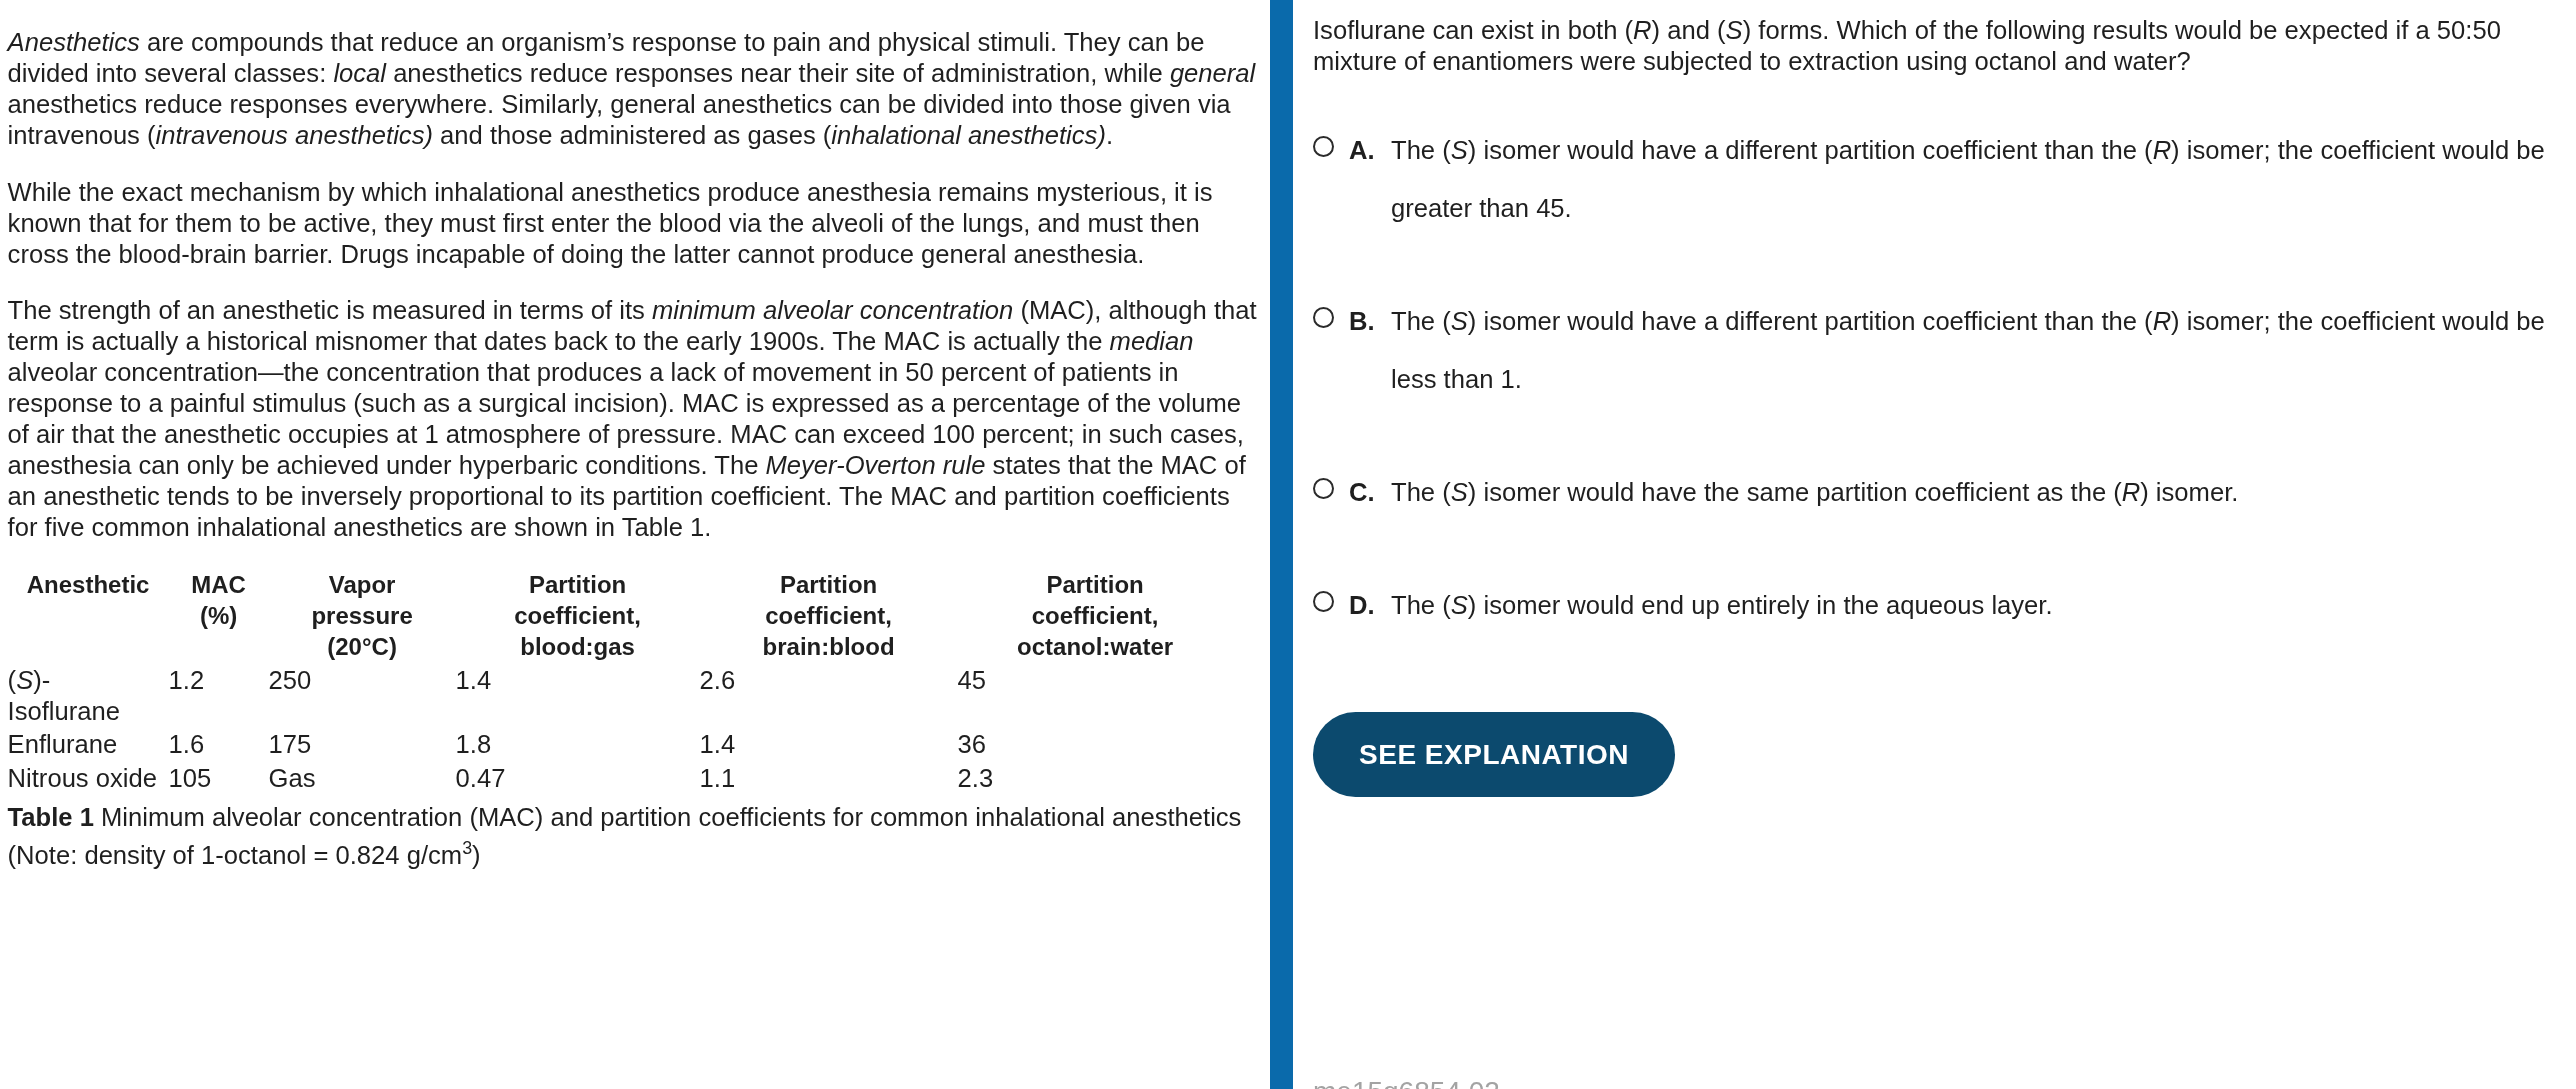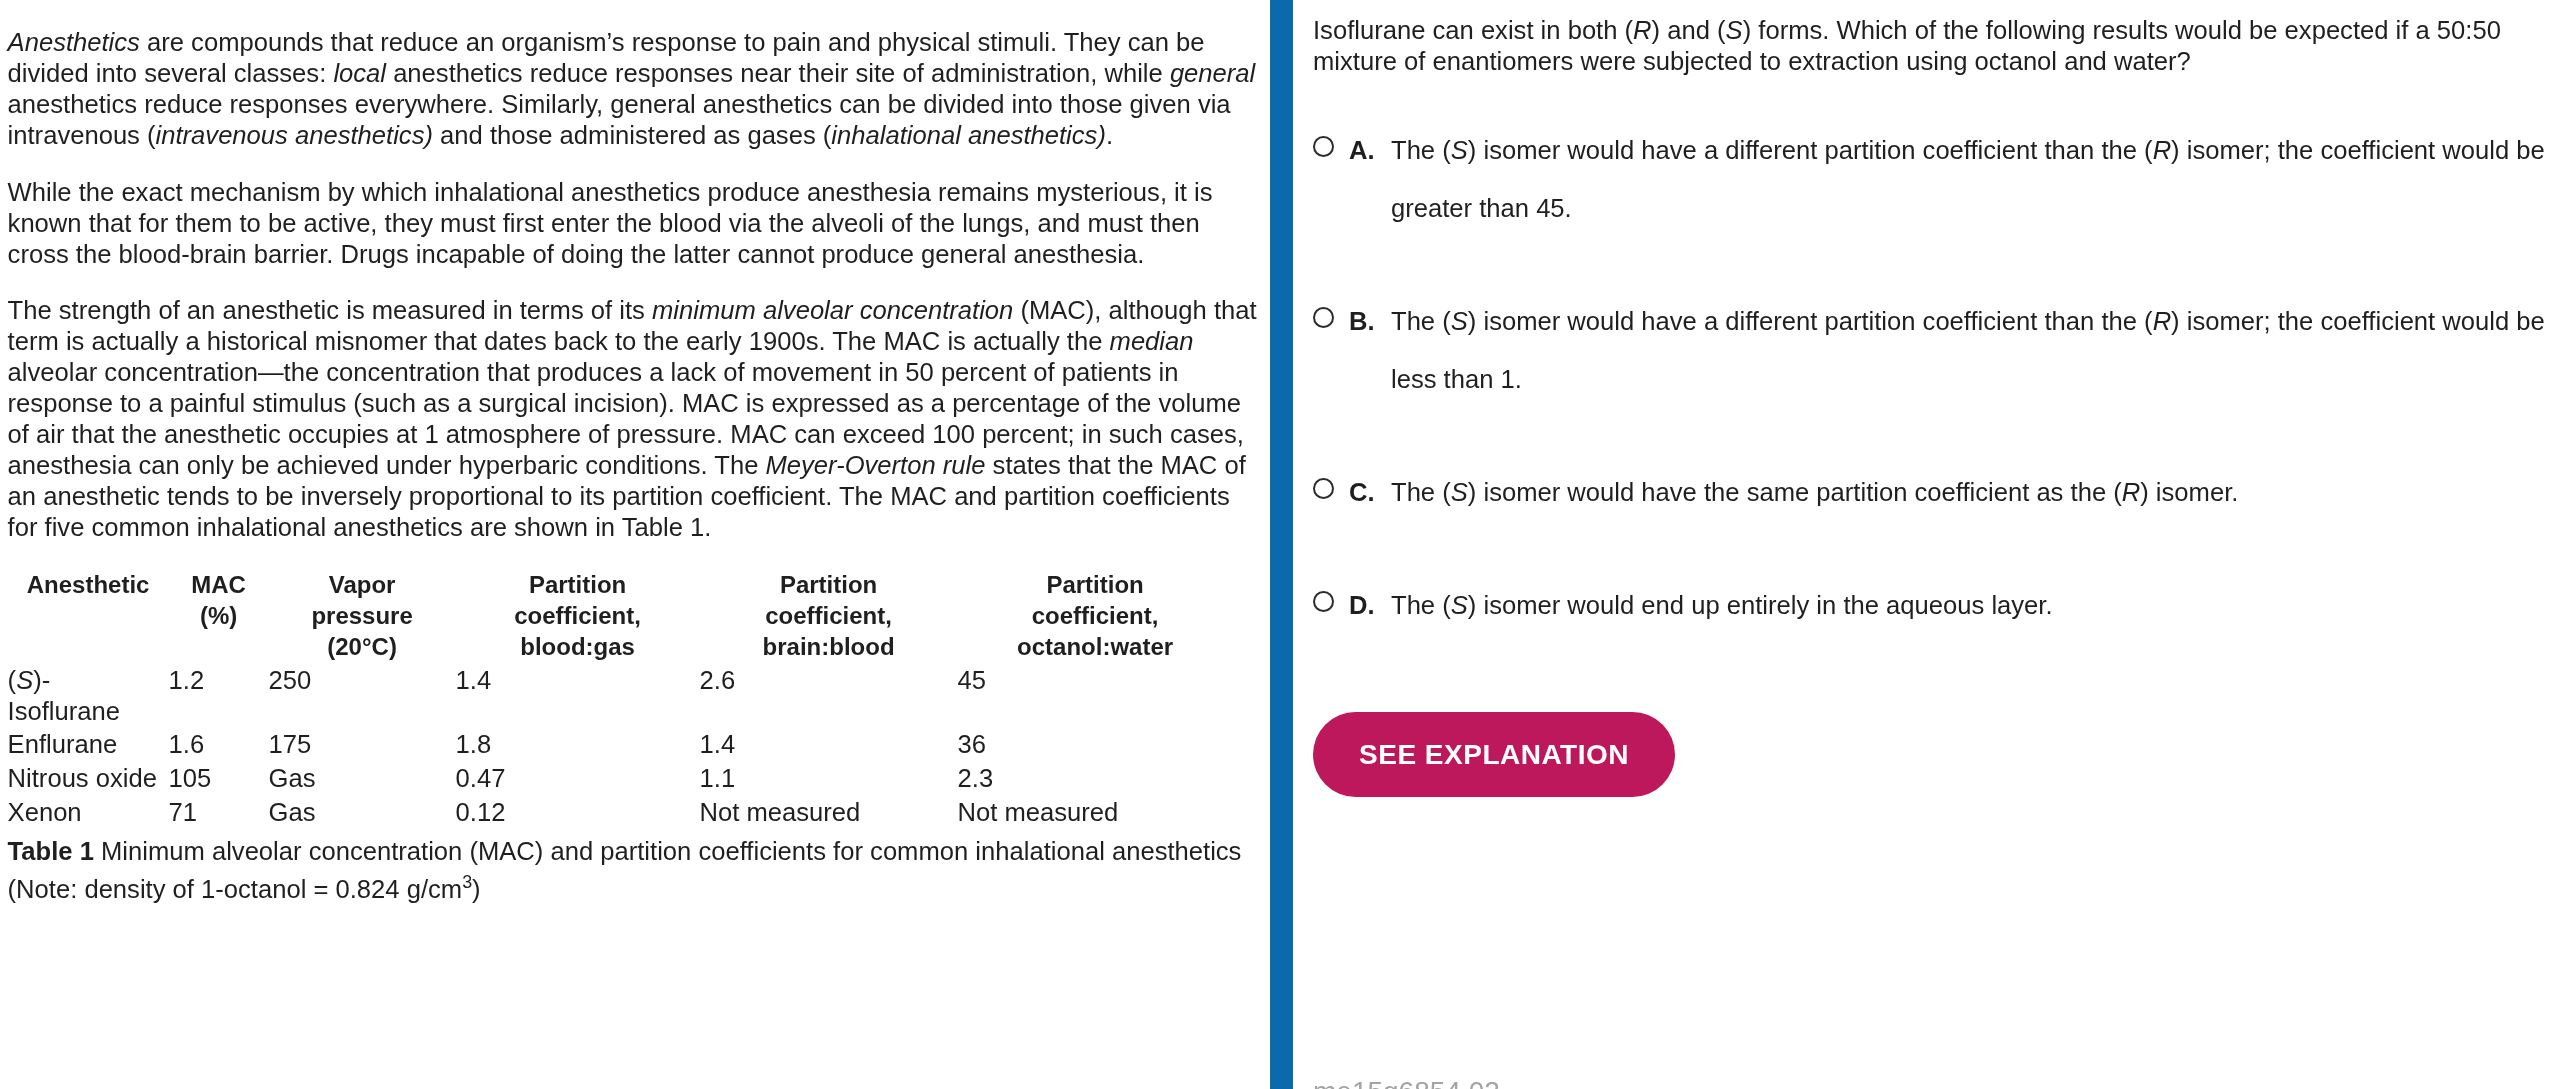--- a/index.html
+++ b/index.html
@@ -166,28 +166,20 @@
             <td><span>36</span></td>
           </tr>
           <tr>
             <td><span>Nitrous oxide</span></td>
             <td><span>105</span></td>
             <td><span>Gas</span></td>
             <td><span>0.47</span></td>
             <td><span>1.1</span></td>
             <td><span>2.3</span></td>
           </tr>
-          <tr>
-            <td><span>Xenon</span></td>
-            <td><span>71</span></td>
-            <td><span>Gas</span></td>
-            <td><span>0.12</span></td>
-            <td><span>Not measured</span></td>
-            <td><span>Not measured</span></td>
-          </tr>
         </tbody>
     </table>
 
     <p class="caption"><span style="font-weight: bold;">Table 1</span><span> Minimum alveolar concentration (MAC) and partition coefficients for common inhalational anesthetics (Note: density of 1-octanol = 0.824 g/cm</span><sup>3</sup><span>)</span></p>
   </div>
 
   <div class="divider" style="background: rgb(10, 106, 171);"></div>
 
   <div class="right-panel">
     <div class="question"><span>Isoflurane can exist in both (</span><span style="font-style: italic;">R</span><span>) and (</span><span style="font-style: italic;">S</span><span>) forms. Which of the following results would be expected if a 50:50 mixture of enantiomers were subjected to extraction using octanol and water?</span></div>
@@ -209,19 +201,19 @@
       <span class="option-letter">C.</span>
       <span class="option-text"><span>The (</span><span style="font-style: italic;">S</span><span>) isomer would have the same partition coefficient as the (</span><span style="font-style: italic;">R</span><span>) isomer.</span></span>
     </div>
 
     <div class="option">
       <span class="radio"></span>
       <span class="option-letter">D.</span>
       <span class="option-text"><span>The (</span><span style="font-style: italic;">S</span><span>) isomer would end up entirely in the aqueous layer.</span></span>
     </div>
 
-    <button class="see-explanation" style="background: #be185d;">SEE EXPLANATION</button>
+    <button class="see-explanation" style="background: #0c4a6e;">SEE EXPLANATION</button>
   </div>
 
   <div class="footer-code" style="color: rgb(163, 163, 163);">me15g6854.02</div>
 
 </div>
 
 
 </body></html>

